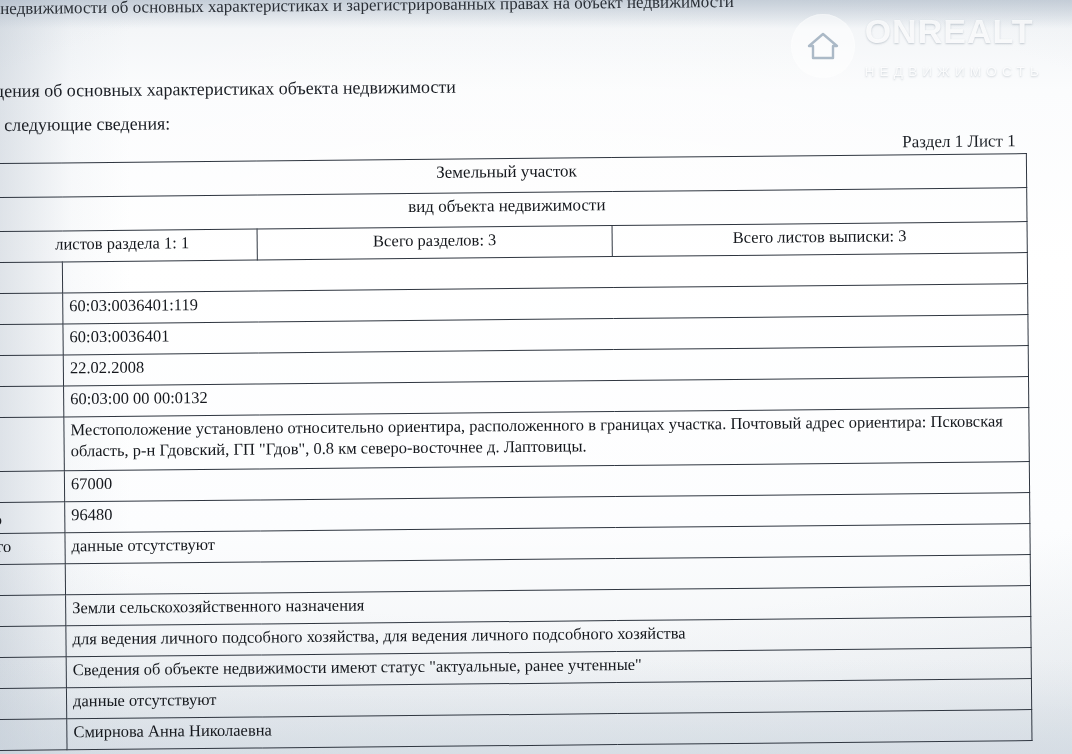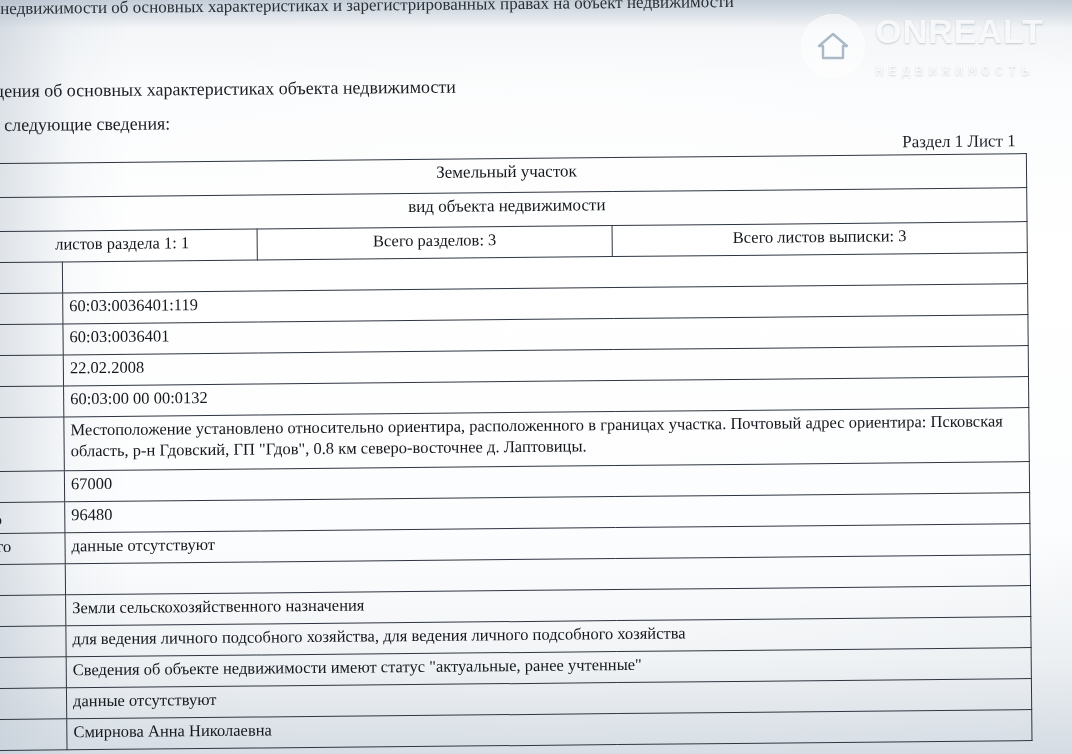--- a/index.html
+++ b/index.html
@@ -157,21 +157,21 @@
   }
   .wm-title {
     font-family: "Liberation Sans", sans-serif;
     font-weight: bold;
     font-size: 34px;
     letter-spacing: 1px;
     color: rgba(255,255,255,0.92);
     text-shadow: 0 1px 2px rgba(120,135,150,0.55);
   }
   .wm-sub {
-    font-family: Liberation Mono, monospace;
+    font-family: Liberation Sans, sans-serif;
     font-size: 13.5px;
     letter-spacing: 5.2px;
     color: rgba(255,255,255,0.9);
     text-shadow: 0 1px 2px rgba(120,135,150,0.5);
     margin-top: 17px;
   }
 </style>
 </head>
 <body>
 

